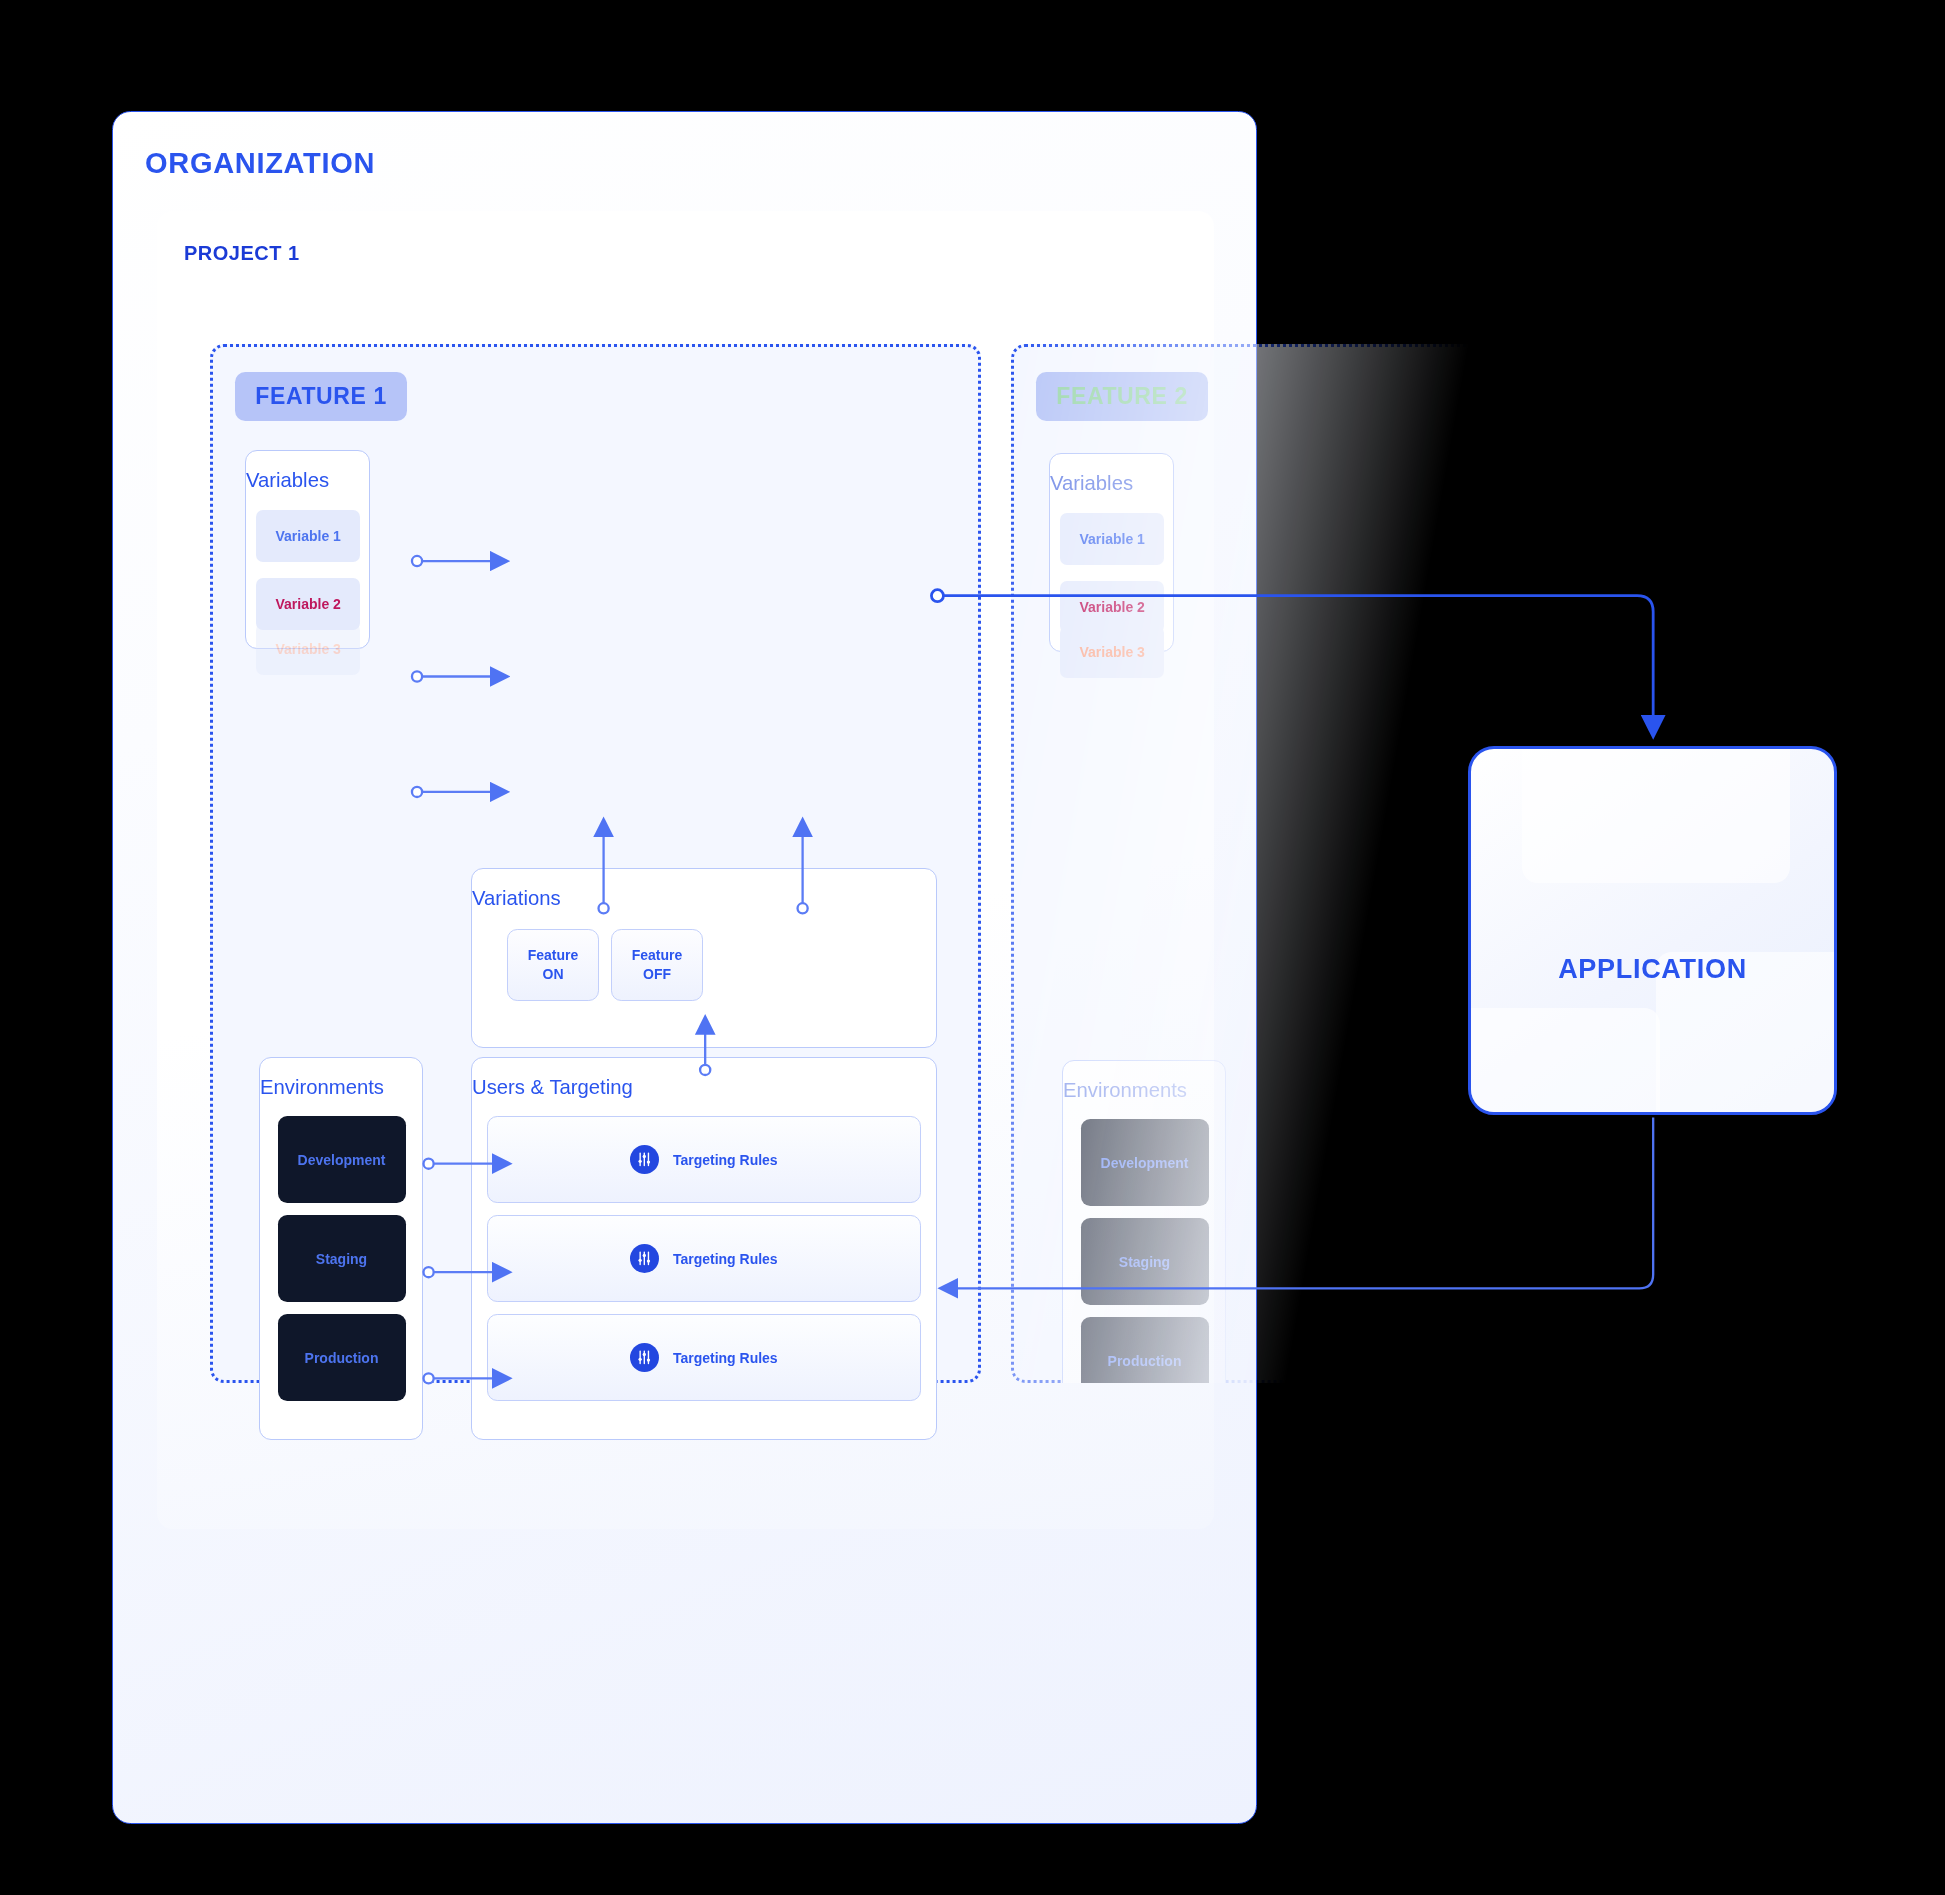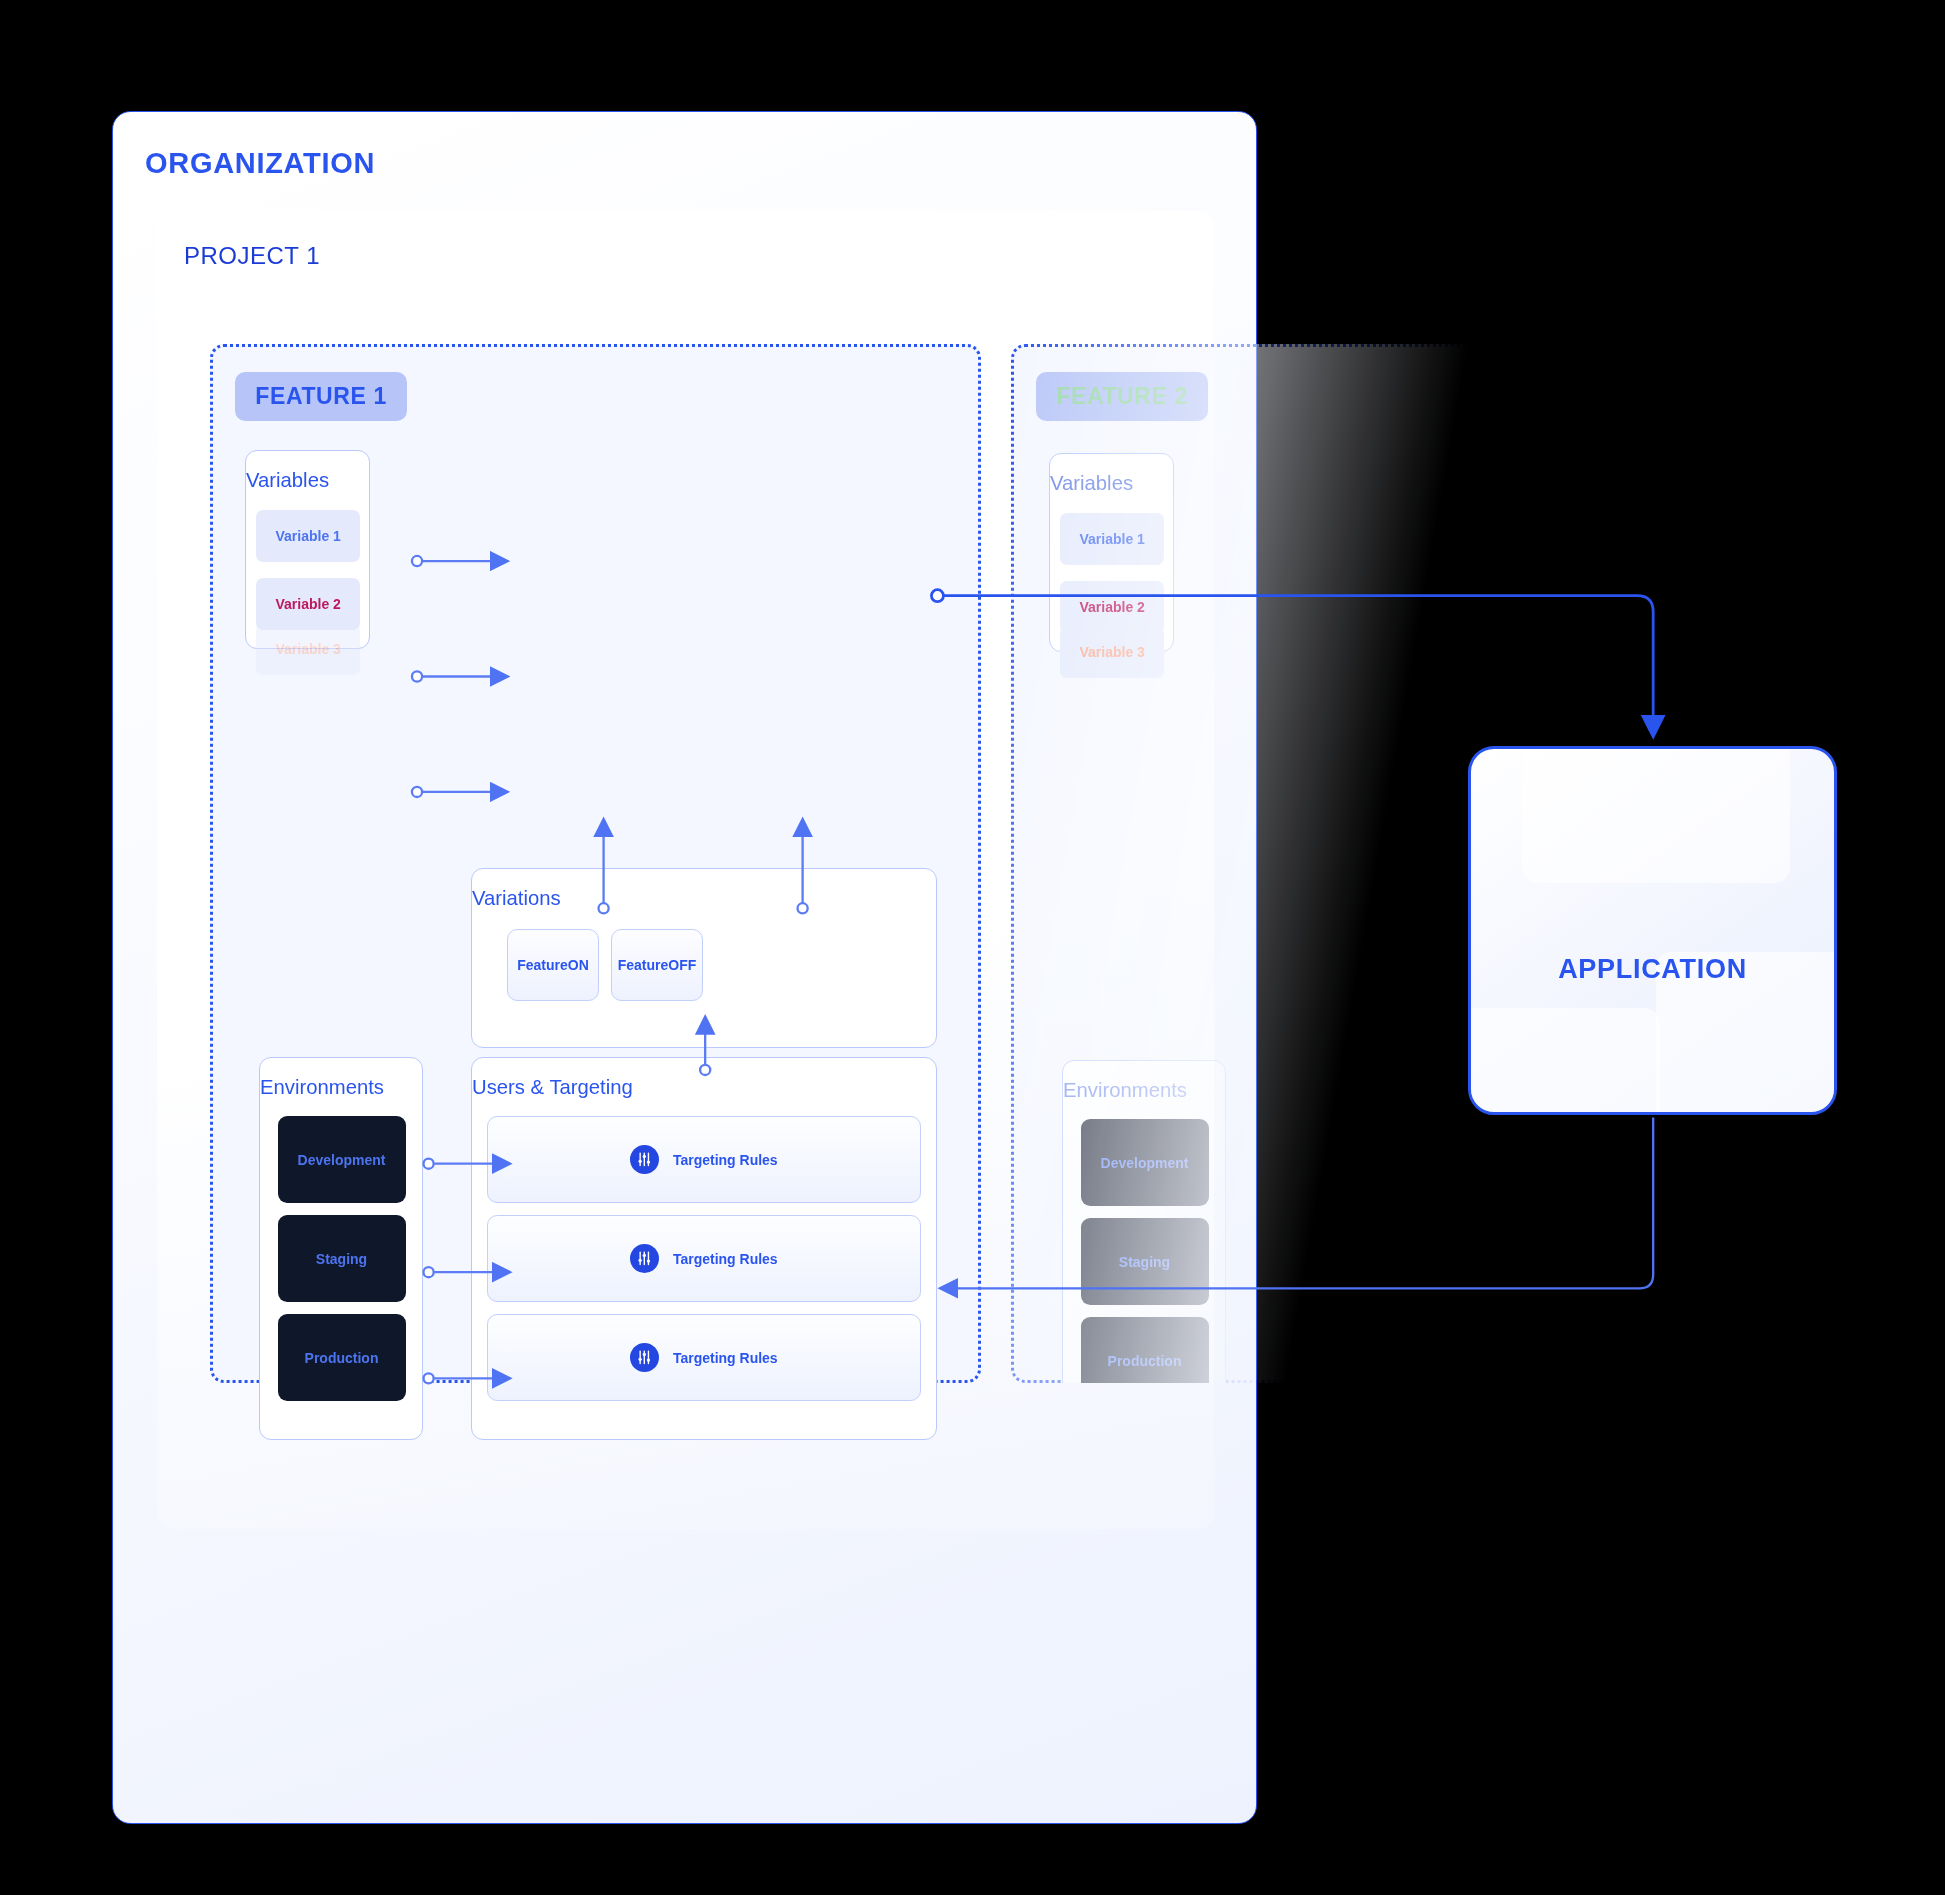--- a/index.html
+++ b/index.html
@@ -28,21 +28,21 @@
 
   
   .project1-card {
     position: absolute; left: 44px; top: 99px;
     width: 1057px; height: 1318px;
     background: linear-gradient(170deg, #ffffff 0%, #ffffff 55%, #f3f6fe 100%);
     border-radius: 15.7px;
   }
   .project-title {
     position: absolute; left: 27px; top: 31px;
-    font-size: 24px; font-weight: 400; letter-spacing: 0.5px;
+    font-size: 20px; font-weight: 700; letter-spacing: 0.5px;
     color: #1B3BD6;
     text-align: center;
   }
 
   
   .project2-card {
     position: absolute; left: 44px; top: 1450px;
     width: 1057px; height: 259px;
     background: linear-gradient(175deg, #ffffff 0%, #fafbff 55%, #eef2fd 100%);
     border-radius: 15.7px;
@@ -129,21 +129,21 @@
     border-radius: 8.3px;
   }
   .fade-soft { opacity: .45; }
 
   
   .variation-card {
     position: absolute;
     background: linear-gradient(180deg, #fdfdff 0%, #eef2fe 100%);
     border: 1.4px solid #c2cffb;
     border-radius: 10.2px;
-    display: flex; flex-direction: row;
+    display: flex; flex-direction: column;
     align-items: center; justify-content: center;
     font-size: 14px; font-weight: 700; line-height: 1.35;
     color: #2A54EE;
   }
 
   
   .env-chip {
     position: absolute; left: 17.5px; width: 128px; height: 87px;
     background: #0f172a; border-radius: 9.2px;
     display: flex; align-items: center; justify-content: center;

